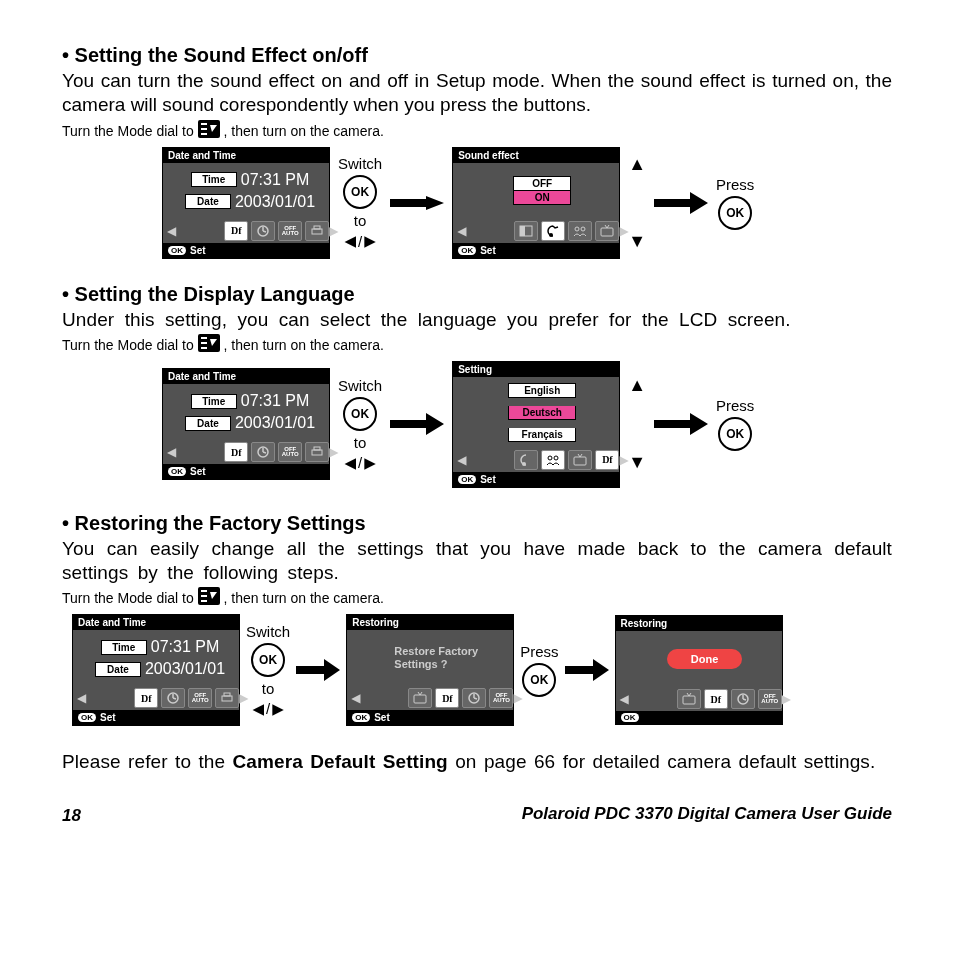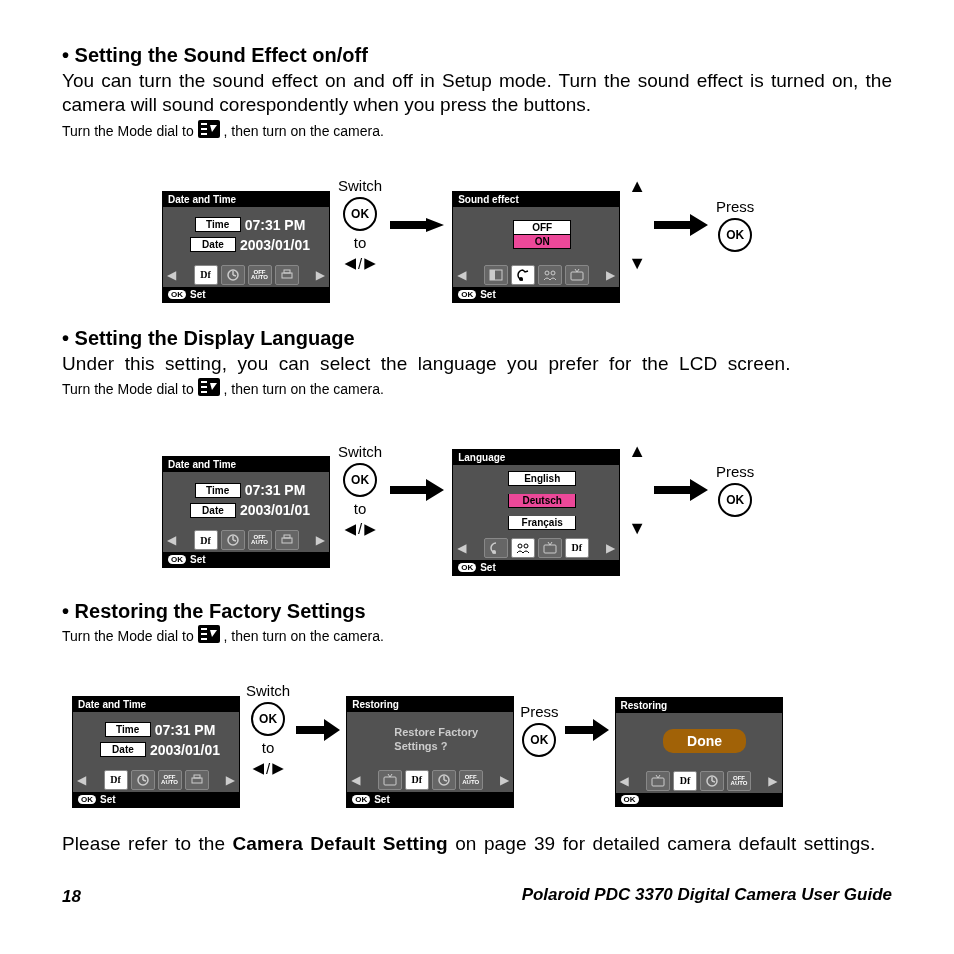--- a/index.html
+++ b/index.html
@@ -50,21 +50,20 @@
 
   
   .lcd {
     background: #525252;
     border: 1px solid #000;
     width: 166px;
     color: #fff;
     font-size: 10px;
     display: flex;
     flex-direction: column;
-    margin-top: 44px;
   }
   .lcd-title {
     background: #000;
     color: #fff;
     font-weight: bold;
     font-size: 10px;
     padding: 2px 5px;
   }
   .lcd-body {
     flex: 1;
@@ -74,43 +73,43 @@
     padding: 6px 0 6px 12px;
     min-height: 44px;
   }
   .lcd-body-col { display:flex; flex-direction:column; align-items:center; gap:2px;}
   .field-row { display:flex; align-items:center; }
   .field-label-box {
     background:#fff; color:#000; font-weight:bold; font-size:10px;
     padding:1px 6px; border:1px solid #000; min-width:32px; text-align:center;
   }
   .field-val {
-    color:#fff; font-weight:bold; font-size:14px; padding:1px 4px;
+    color:#fff; font-weight:normal; font-size:16px; padding:1px 4px;
   }
   .opt-box {
     background:#fff; color:#000; font-weight:bold; font-size:10px;
     padding:1px 0; border:1px solid #000; width:56px; text-align:center;
   }
   .opt-box.sel { background:#ec4899; color:#000; }
   .opt-box.tight { border-top:none; }
 
   .msg-txt {
     color:#ccc; font-weight:bold; font-size:11px; text-align:left; line-height:1.25;
   }
   .done-pill {
-    background:#a16207; color:#fff; border-radius:10px; font-weight:bold; font-size:14px;
+    background:#ef4444; color:#fff; border-radius:10px; font-weight:bold; font-size:11px;
     padding:4px 24px;
   }
 
   .lcd-iconbar {
     height:24px;
     display:flex; align-items:center; justify-content:space-between;
     padding:0 4px;
   }
-  .iconbar-inner { display:flex; align-items:center; gap:3px; }
+  .iconbar-inner { display:flex; align-items:center; gap:3px;padding-left:48px; }
   .tri { font-size:12px; color:#ccc; }
   .tile { width:22px; height:18px; display:flex; align-items:center; justify-content:center; border:1px solid #888; border-radius:2px; font-size:10px; font-weight:bold; background:#666; }
   .tile.sel { background:#fff; color:#000; }
   .tile.df { font-family:Georgia, serif; }
   .lcd-footer { background:#000; color:#fff; padding:2px 5px; display:flex; align-items:center; gap:4px;}
   .ok-chip { background:#fff; color:#000; border-radius:7px; font-size:8px; font-weight:bold; padding:0 3px; }
 
   
   .big-arrow { width:54px; height:22px; }
 
@@ -134,21 +133,21 @@
   }
   .pagenum { font-style:italic; font-weight:bold; font-size:17px; }
   .guide-title { font-style:italic; font-weight:bold; font-size:17px; text-align:right; line-height:1.35;}
 </style>
 </head>
 <body>
 
 <div class="page">
 
   <div class="section-title">• Setting the Sound Effect on/off</div>
-  <div class="para">You can turn the sound effect on and off in Setup mode. Turn the sound effect is turned on, the camera will sound corespondently when you press the buttons.</div>
+  <div class="para">You can turn the sound effect on and off in Setup mode. When the sound effect is turned on, the camera will sound corespondently when you press the buttons.</div>
   <div class="instr-line">
     <span>Turn the Mode dial to </span>
     <span class="mode-icon">
       <svg width="22" height="18">
           <rect x="0" y="0" width="22" height="18" fill="#000" rx="2"></rect>
           <rect x="3" y="3" width="6" height="2" fill="#fff"></rect>
           <rect x="3" y="8" width="6" height="2" fill="#fff"></rect>
           <rect x="3" y="13" width="6" height="2" fill="#fff"></rect>
           <path d="M12 5 L19 5 L14 12 Z" fill="#fff"></path>
         </svg>
@@ -333,21 +332,21 @@
       <span>Switch</span>
       <div class="ok-circle">OK</div>
       <span>to</span>
       <div class="nav-tri-row"><span>◀</span>/<span>▶</span></div>
     </div>
     <svg class="big-arrow">
         <path d="M0 7 L36 7 L36 0 L54 11 L36 22 L36 15 L0 15 Z" fill="#000"></path>
       </svg>
 
     <div class="lcd">
-      <div class="lcd-title">Language</div>
+      <div class="lcd-title">Setting</div>
       <div class="lcd-body" style="min-height:52px;">
           <div class="lcd-body-col" style="gap:8px;">
         <div class="opt-box" style="width:66px;">English</div>
         <div class="opt-box sel tight" style="width:66px;">Deutsch</div>
         <div class="opt-box tight" style="width:66px;">Français</div>
       </div>
         </div>
       <div class="lcd-iconbar">
         <span class="tri">◀</span>
         <div class="iconbar-inner">
@@ -386,20 +385,21 @@
     <svg class="big-arrow">
         <path d="M0 7 L36 7 L36 0 L54 11 L36 22 L36 15 L0 15 Z" fill="#000"></path>
       </svg>
     <div class="action-col">
       <span>Press</span>
       <div class="ok-circle">OK</div>
     </div>
   </div>
 
   <div class="section-title">• Restoring the Factory Settings</div>
+  <div class="para spaced" style="word-spacing:4px;">You can easily change all the settings that you have made back to the camera default settings by the following steps.</div>
   <div class="instr-line">
     <span>Turn the Mode dial to </span>
     <span class="mode-icon">
       <svg width="22" height="18">
           <rect x="0" y="0" width="22" height="18" fill="#000" rx="2"></rect>
           <rect x="3" y="3" width="6" height="2" fill="#fff"></rect>
           <rect x="3" y="8" width="6" height="2" fill="#fff"></rect>
           <rect x="3" y="13" width="6" height="2" fill="#fff"></rect>
           <path d="M12 5 L19 5 L14 12 Z" fill="#fff"></path>
         </svg>
@@ -531,21 +531,21 @@
         </div>
         <span class="tri">▶</span>
       </div>
       <div class="lcd-footer">
           <span class="ok-chip">OK</span>
         </div>
     </div>
   </div>
 
   <div class="para spaced" style="word-spacing:2px;">
-    <span>Please refer to the </span><b>Camera Default Setting</b><span> on page 39 for detailed camera default settings.</span>
+    <span>Please refer to the </span><b>Camera Default Setting</b><span> on page 66 for detailed camera default settings.</span>
   </div>
 
   <div class="footer">
     <div class="pagenum">18</div>
     <div class="guide-title">
       <span>Polaroid PDC 3370 Digital Camera User Guide</span><br>
     </div>
   </div>
 </div>
 

